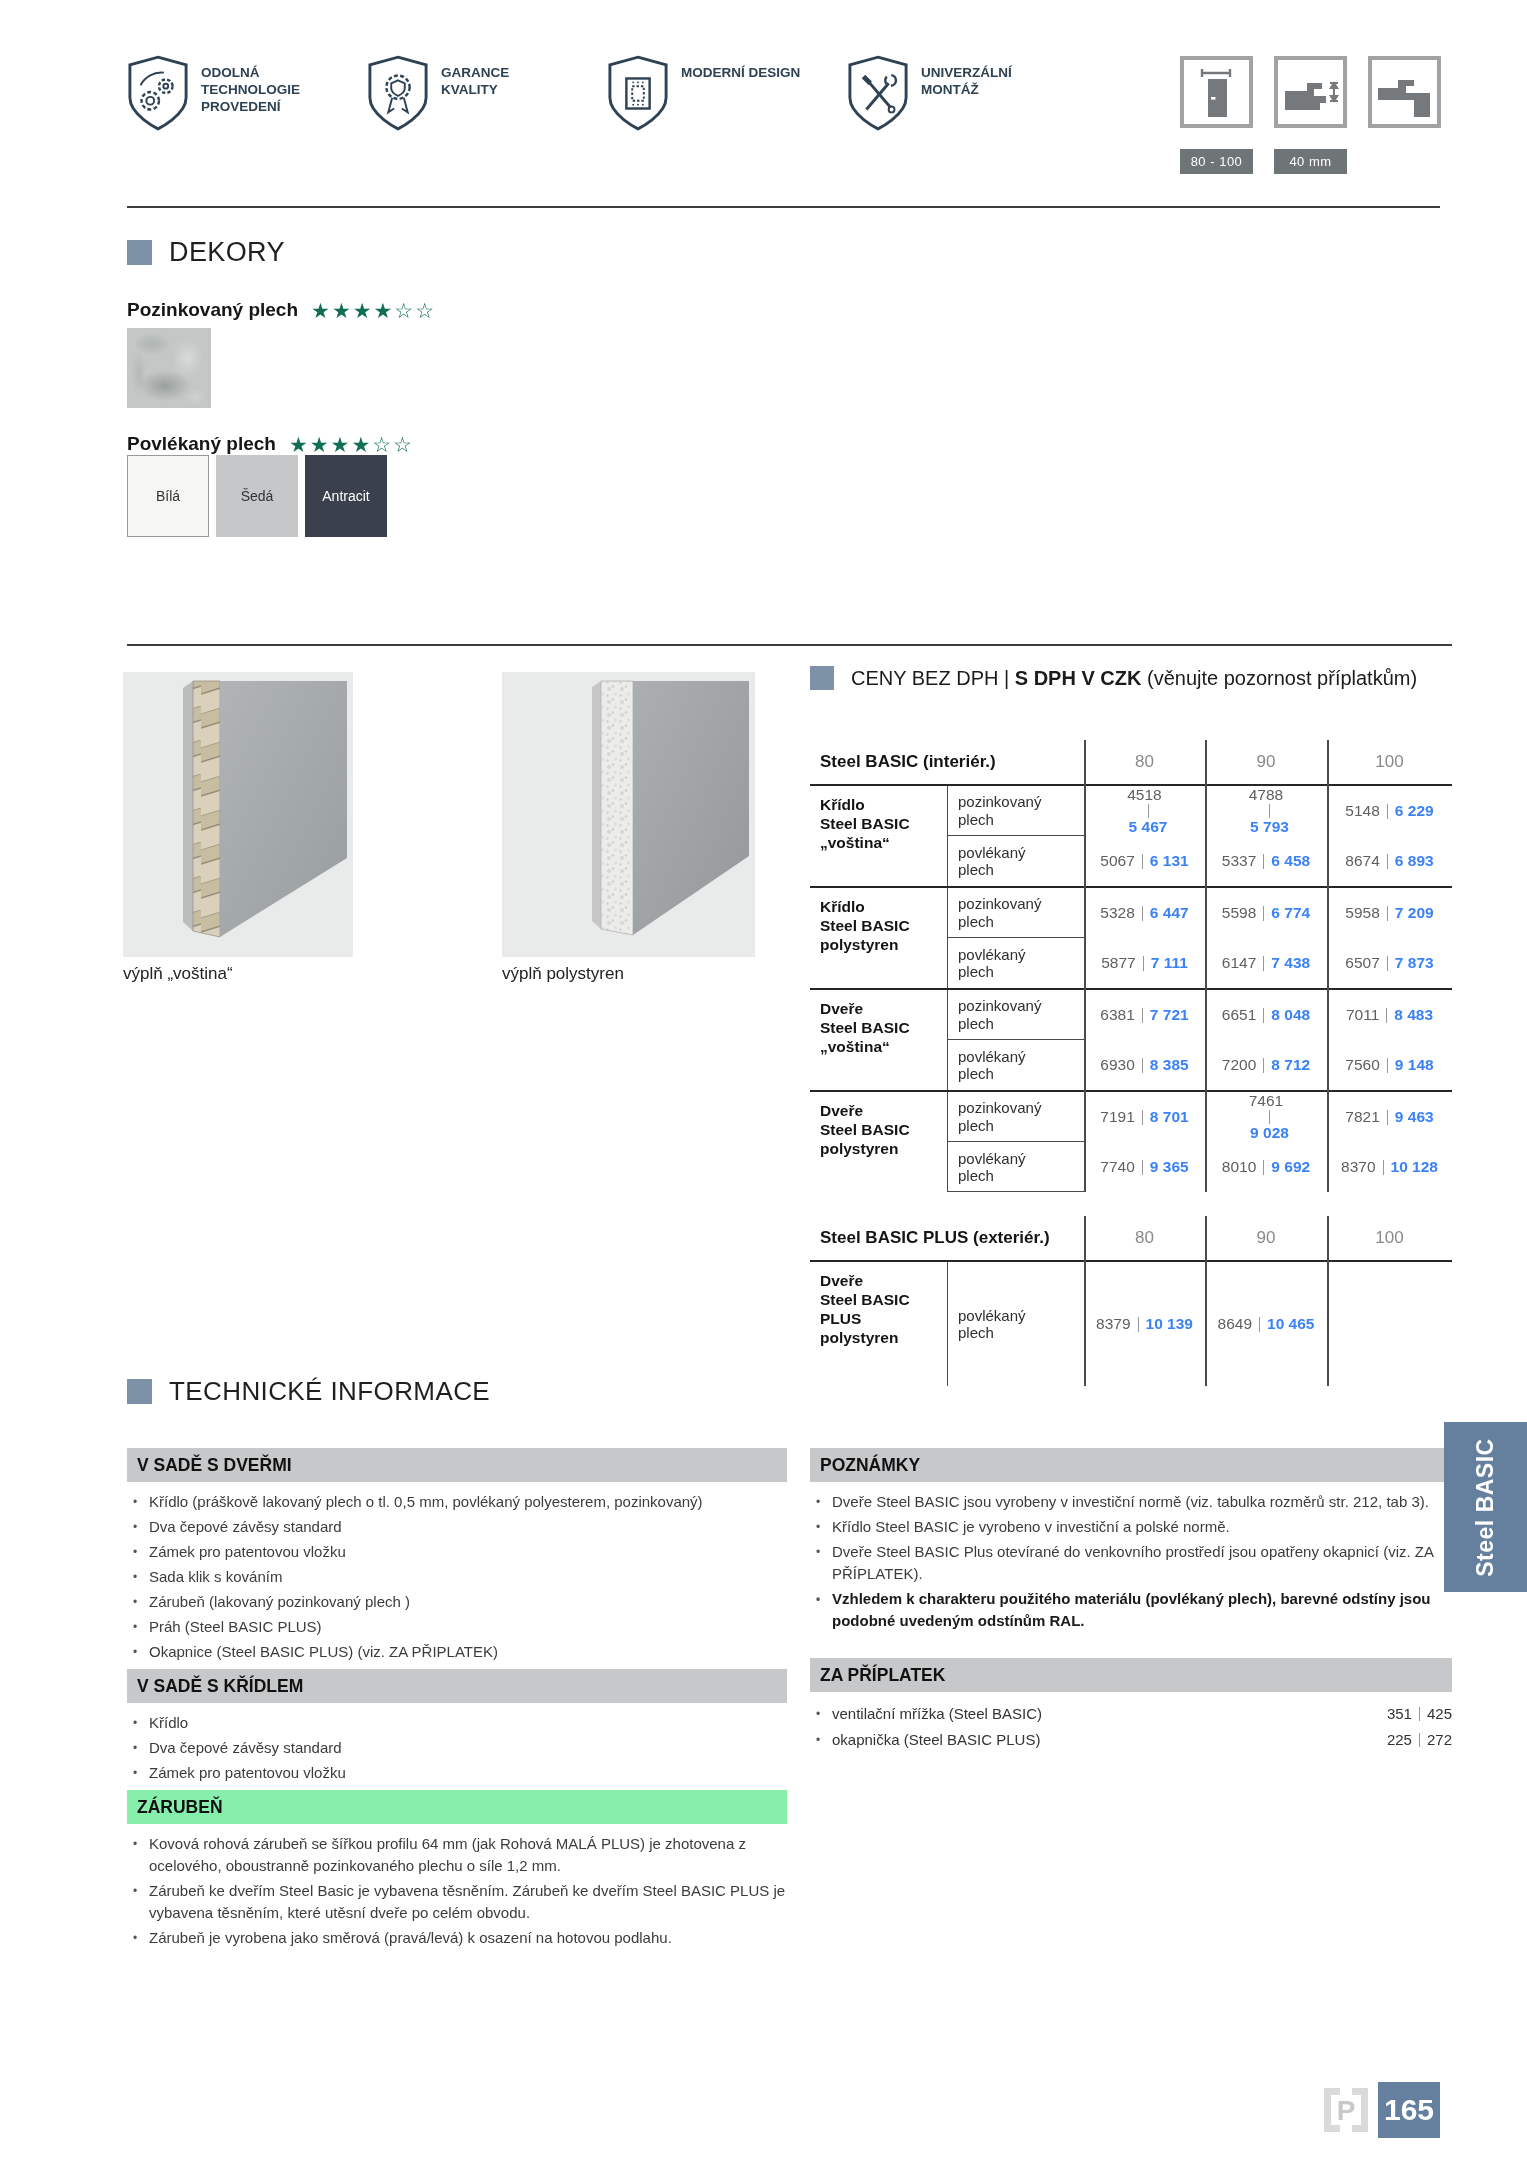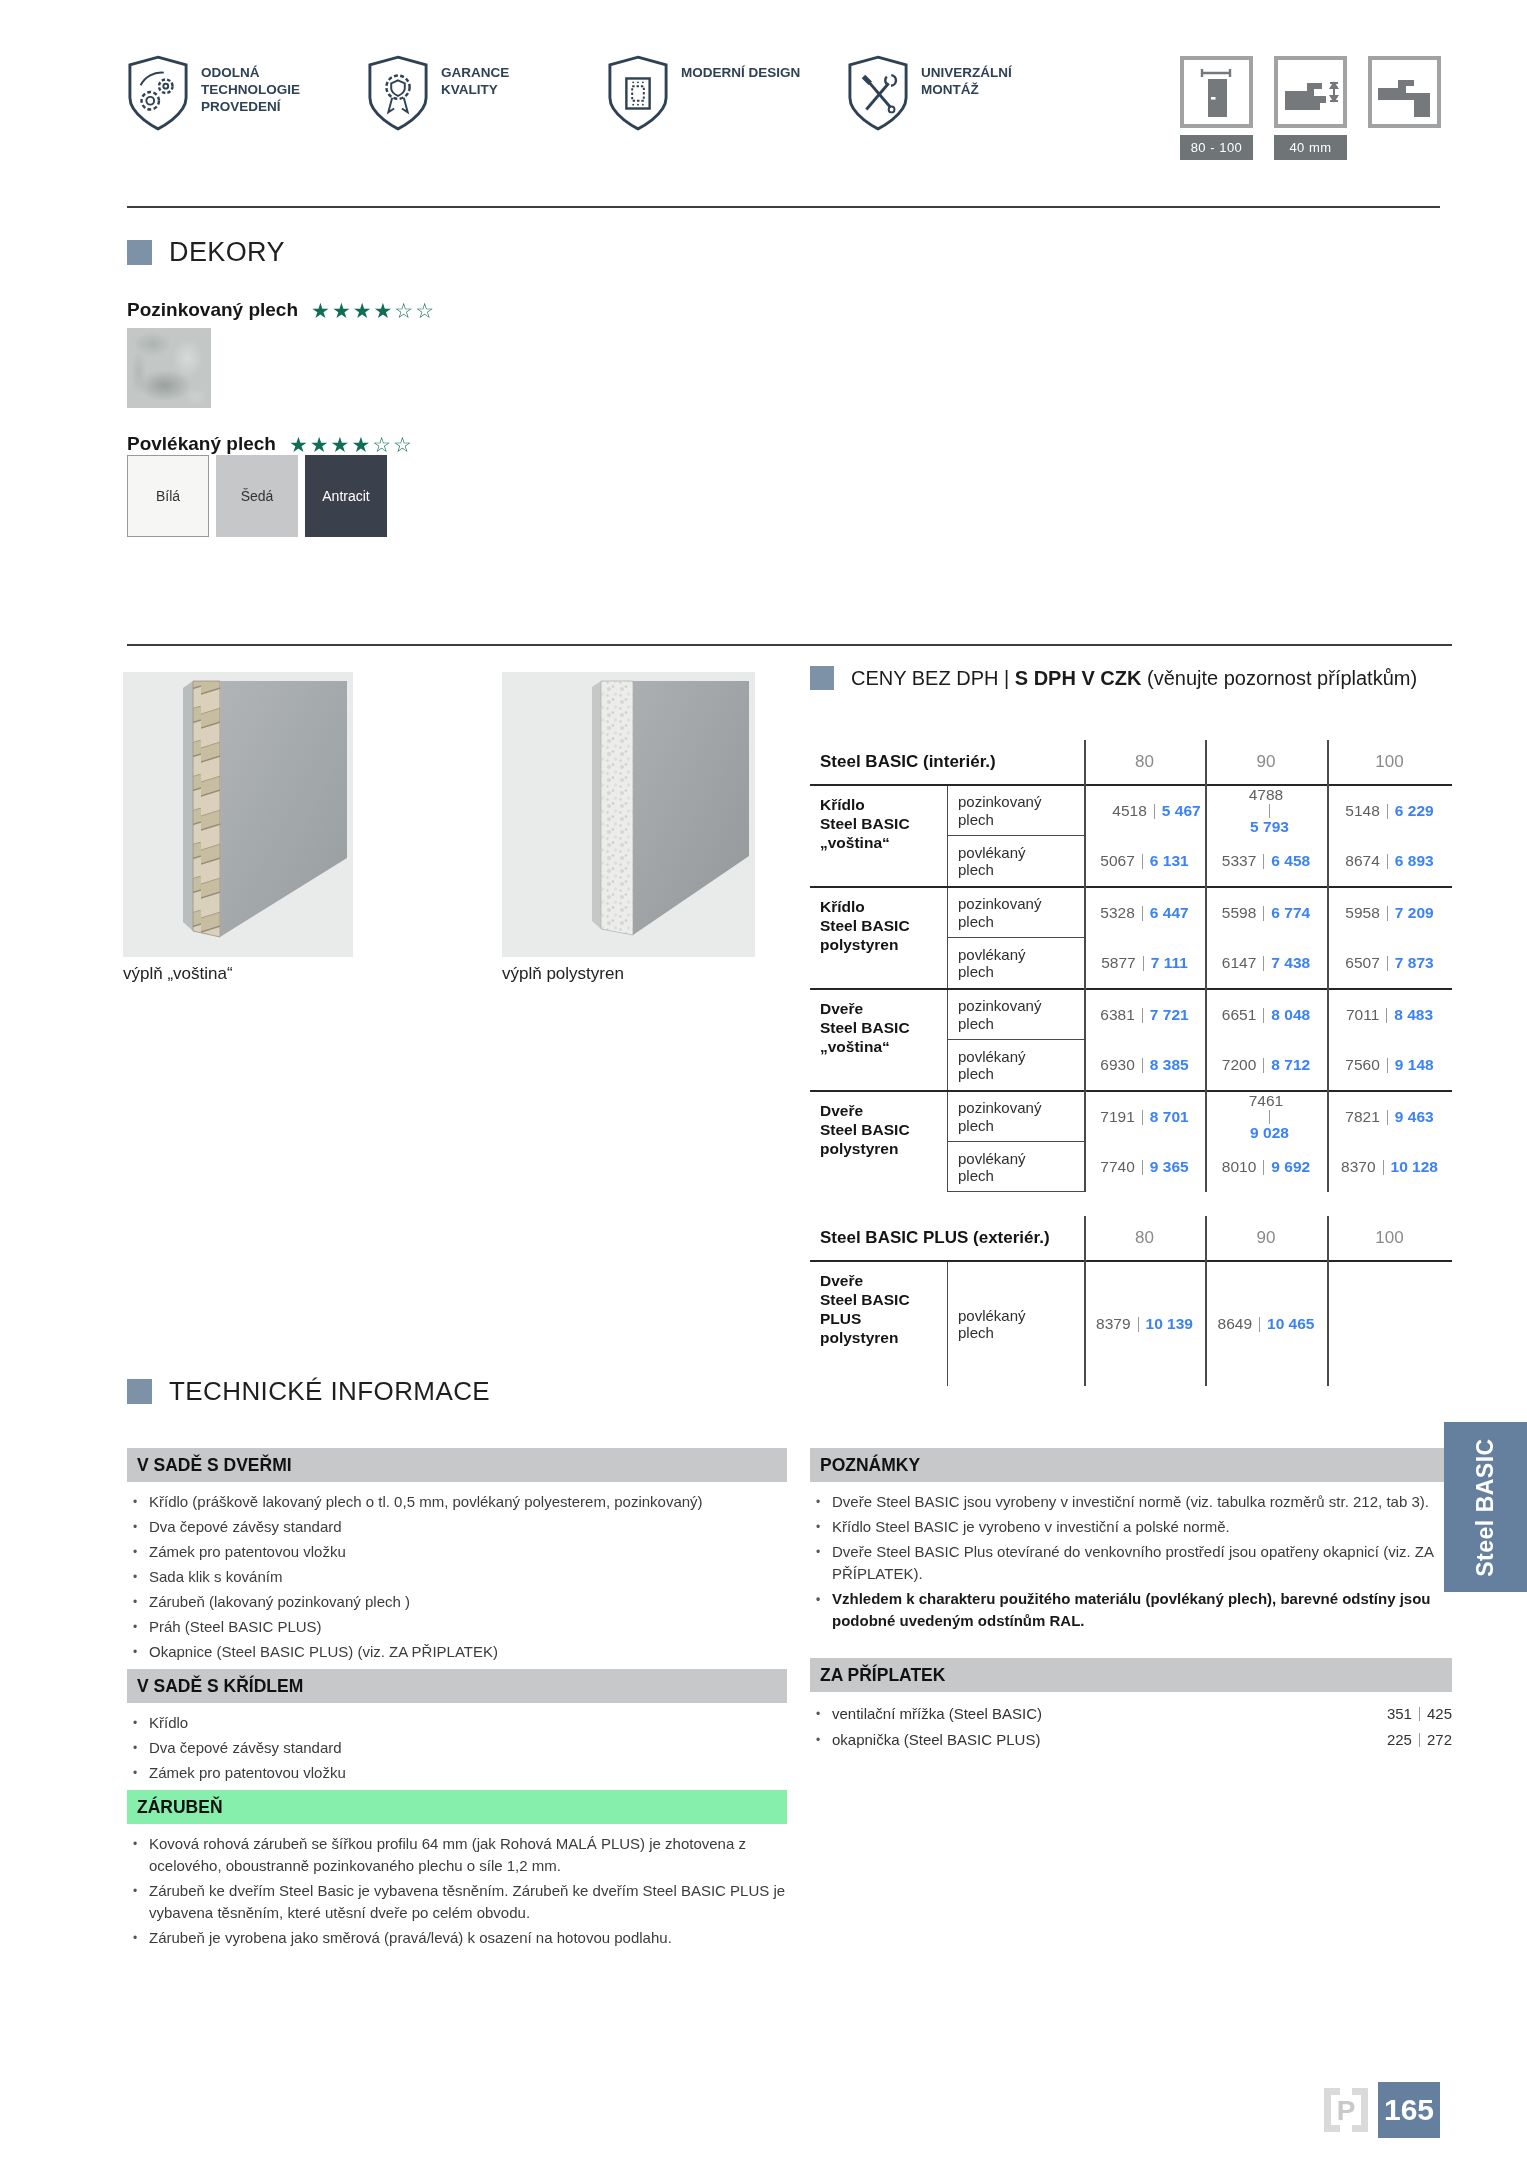--- a/index.html
+++ b/index.html
@@ -10,21 +10,21 @@
   
   #badges{left:127px;top:54px;display:flex;gap:46px;}
   .badge{display:flex;gap:12px;align-items:flex-start;}
   .badge-label{width:120px;font-size:13.5px;font-weight:bold;color:#2e4254;line-height:17px;padding-top:10px;}
 
   
   #spec-icons{left:1180px;top:56px;display:flex;gap:21px;}
   .spec{display:flex;flex-direction:column;align-items:center;}
   .spec-box{width:73px;height:72px;border:4px solid #a0a2a4;background:#fff;display:flex;
             align-items:center;justify-content:center;box-sizing:border-box;}
-  .spec-label{margin-top:7px;width:73px;height:25px;background:#6f7477;color:#fff;font-size:13px;
+  .spec-label{margin-top:21px;width:73px;height:25px;background:#6f7477;color:#fff;font-size:13px;
               display:flex;align-items:center;justify-content:center;letter-spacing:0.5px;}
 
   .divider{height:2px;background:#3d3d3d;}
   #divider1{left:127px;top:206px;width:1313px;}
   #divider2{left:127px;top:644px;width:1325px;}
 
   .sect-head{display:flex;align-items:center;gap:17px;}
   .accent-sq{width:25px;height:25px;background:#7d92a7;flex:0 0 auto;}
   .h1{font-size:27px;color:#1f1f1f;letter-spacing:0.4px;}
   #dekory-head{left:127px;top:237px;}
@@ -273,21 +273,21 @@
 
   <div class="abs pt" id="price-table-1">
       <div class="pt-header">
         <div class="pt-h-name">Steel BASIC (interiér.)</div>
         <div class="pt-h-size">80</div>
         <div class="pt-h-size">90</div>
         <div class="pt-h-size">100</div>
       </div>
       <div class="pt-group" style="height: 100px;">
         <div class="pt-name"><span>Křídlo</span><br><span>Steel BASIC</span><br><span>„voština“</span></div>
-        <div class="pt-price" style="left: 286px; top: 0px; width: 121px; height: 50px;">
+        <div class="pt-price" style="left: 274px; top: 0px; width: 121px; height: 50px; flex-direction: column;">
           <span>4518</span>
           <span class="pt-sep"></span>
           <b>5 467</b>
         </div>
         <div class="pt-price" style="left: 395px; top: 0px; width: 122px; height: 50px; flex-direction: column;">
           <span>4788</span>
           <span class="pt-sep"></span>
           <b>5 793</b>
         </div>
         <div class="pt-price" style="left: 517px; top: 0px; width: 125px; height: 50px;">

